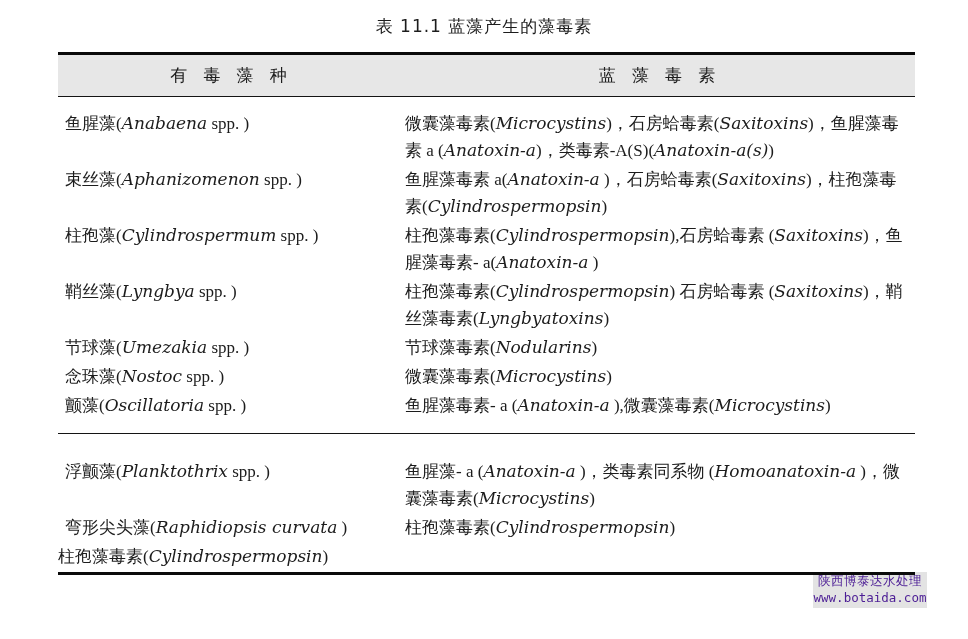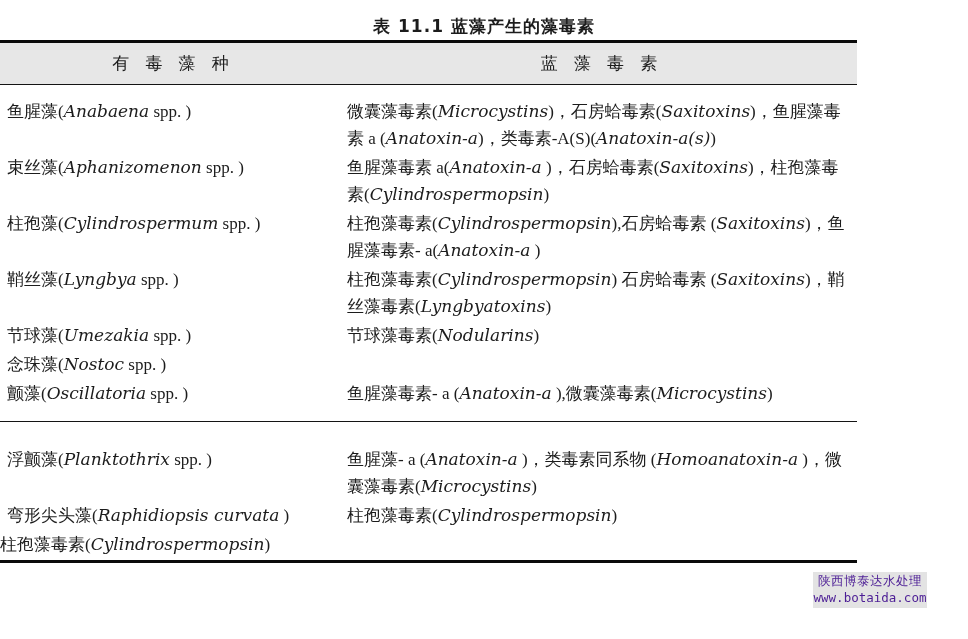--- a/index.html
+++ b/index.html
@@ -16,26 +16,26 @@
     position:absolute;top:572px;right:41px;width:114px;height:36px;
     background:var(--wm-bg,#e3e3e3);z-index:1;
     font-family:"DejaVu Sans Mono","Liberation Mono",monospace;
     font-size:12.5px;line-height:17px;text-align:center;color:#4c1d95;
   }
   .watermark .wm1{font-family:"DejaVu Sans","Liberation Sans",sans-serif;letter-spacing:.5px;}
 
   .content{position:relative;z-index:2;}
 
   .doc-title{
-    height:40px;box-sizing:border-box;padding-top:15px;
+    height:52px;box-sizing:border-box;padding-top:15px;
     text-align:center;font-family:"DejaVu Sans","Liberation Sans",sans-serif;
-    font-size:17px;font-weight:bold;letter-spacing:1px;
+    font-size:17px;font-weight:normal;letter-spacing:1px;
   }
 
-  .table{width:857px;border-bottom:3px solid #0a0a0a;}
+  .table{margin-left:58px;width:857px;border-bottom:3px solid #0a0a0a;}
 
   .thead{
     display:flex;height:41px;box-sizing:content-box;
     background:var(--head-bg,#e7e7e7);
     border-top:3px solid #0a0a0a;border-bottom:1px solid #141414;
     align-items:center;font-size:17px;letter-spacing:.35em;
   }
   .thead .hcell{text-align:center;}
   .thead .hcell.species{width:347px;}
   .thead .hcell.toxins{flex:1;}
@@ -85,20 +85,21 @@
           <div class="row">
             <div class="cell species"><span>鞘丝藻(</span><i>Lyngbya</i><span> spp. )</span></div>
             <div class="cell toxins"><span>柱孢藻毒素(</span><i>Cylindrospermopsin</i><span>) 石房蛤毒素 (</span><i>Saxitoxins</i><span>)，鞘丝藻毒素(</span><i>Lyngbyatoxins</i><span>)</span></div>
           </div>
           <div class="row">
             <div class="cell species"><span>节球藻(</span><i>Umezakia</i><span> spp. )</span></div>
             <div class="cell toxins"><span>节球藻毒素(</span><i>Nodularins</i><span>)</span></div>
           </div>
           <div class="row">
             <div class="cell species"><span>念珠藻(</span><i>Nostoc</i><span> spp. )</span></div>
+            <div class="cell toxins"><span>微囊藻毒素(</span><i>Microcystins</i><span>)</span></div>
           </div>
           <div class="row">
             <div class="cell species"><span>颤藻(</span><i>Oscillatoria</i><span> spp. )</span></div>
             <div class="cell toxins"><span>鱼腥藻毒素- a (</span><i>Anatoxin-a</i><span> ),微囊藻毒素(</span><i>Microcystins</i><span>)</span></div>
           </div>
         </div>
       <div class="sep"></div>
       <div class="tsection second">
           <div class="row">
             <div class="cell species"><span>浮颤藻(</span><i>Planktothrix</i><span> spp. )</span></div>

